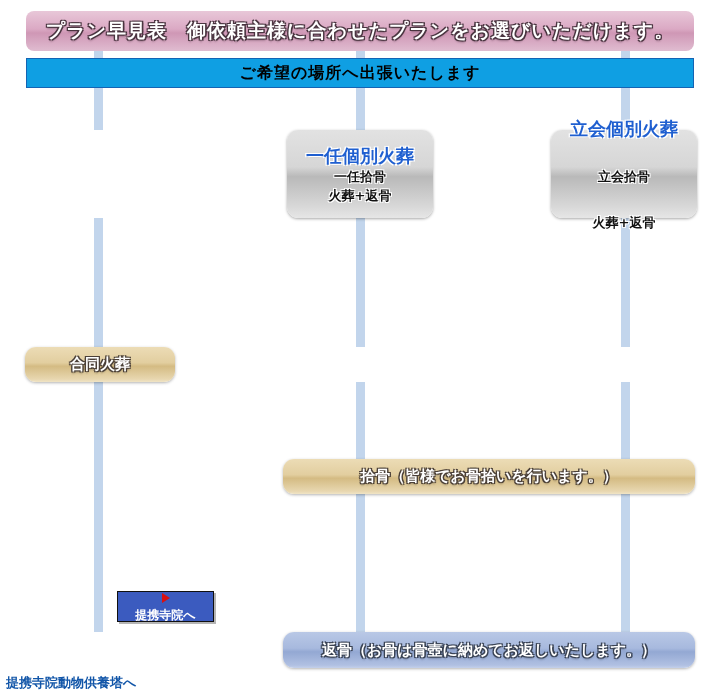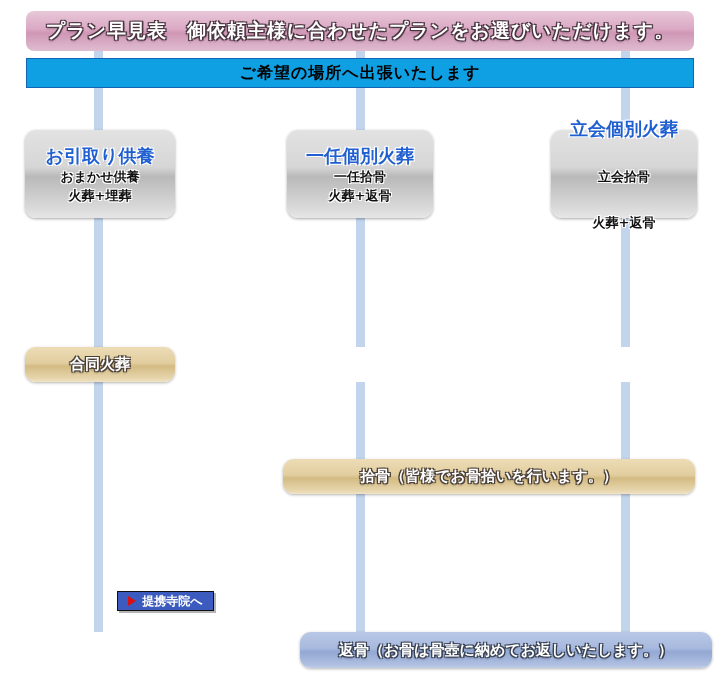--- a/index.html
+++ b/index.html
@@ -92,31 +92,32 @@
     text-shadow:
       -1.3px -1.3px 0 #3a4354, 1.3px -1.3px 0 #3a4354,
       -1.3px  1.3px 0 #3a4354, 1.3px  1.3px 0 #3a4354,
        0 2px 2px rgba(45,52,70,.45);
   }
 
   .bar-cremation-group{left:25px;top:347px;width:150px;height:35px;font-size:15px;}
   .bar-cremation-individual{left:283px;top:347px;width:412px;height:35px;font-size:15px;}
   .bar-bonepick{left:283px;top:459px;width:412px;height:35px;font-size:15px;}
   .bar-burial-group{left:25px;top:632px;width:150px;height:36px;font-size:15px;}
-  .bar-return{left:300px;top:632px;width:412px;height:36px;font-size:15px;}
+  .bar-return{left:283px;top:632px;width:412px;height:36px;font-size:15px;}
 
   
   .temple-button{
-    position:absolute;left:117px;top:591px;width:97px;height:20px;
+    position:absolute;left:117px;top:591px;width:97px;height:31px;
     background:#3b5bbf;
     border:1px solid #101010;
     display:flex;align-items:center;justify-content:center;gap:6px;
     box-sizing:border-box;
     box-shadow:2px 2px 0 rgba(120,120,120,.55);
     cursor:pointer;
+    flex-direction:column;
   }
   .temple-button .tri{
     width:0;height:0;border-style:solid;
     border-width:5px 0 5px 8px;
     border-color:transparent transparent transparent #d81010;
     flex:0 0 auto;
   }
   .temple-button .btn-label{
     font-size:12px;font-weight:bold;color:#ffffff;line-height:1;white-space:nowrap;
   }
@@ -150,25 +151,20 @@
   <div class="rail r3" style="top:382px;height:77px;"></div>
   <div class="rail r3" style="top:494px;height:138px;"></div>
 
   <div class="banner banner-title">
     <span>プラン早見表　御依頼主様に合わせたプランをお選びいただけます。</span>
   </div>
   <div class="banner banner-sub">
     <span>ご希望の場所へ出張いたします</span>
   </div>
 
-  <div class="plan-box p1">
-    <div class="plan-title">お引取り供養</div>
-    <div class="plan-line">おまかせ供養</div>
-    <div class="plan-line">火葬+埋葬</div>
-  </div>
 
   <div class="plan-box p2">
     <div class="plan-title">一任個別火葬</div>
     <div class="plan-line">一任拾骨</div>
     <div class="plan-line">火葬+返骨</div>
   </div>
 
   <div class="plan-box p3">
     <div class="plan-title">立会個別火葬</div>
     <div class="plan-line">立会拾骨</div>
@@ -183,14 +179,17 @@
   </div>
   <div class="bar bar-blue bar-return">
     <span class="bar-text">返骨（お骨は骨壺に納めてお返しいたします。）</span>
   </div>
 
   <div class="temple-button">
     <span class="tri"></span>
     <span class="btn-label">提携寺院へ</span>
   </div>
 
+  <div class="temple-link">
+    <span>提携寺院動物供養塔へ</span>
+  </div>
 
 </div>
 
 </body></html>

